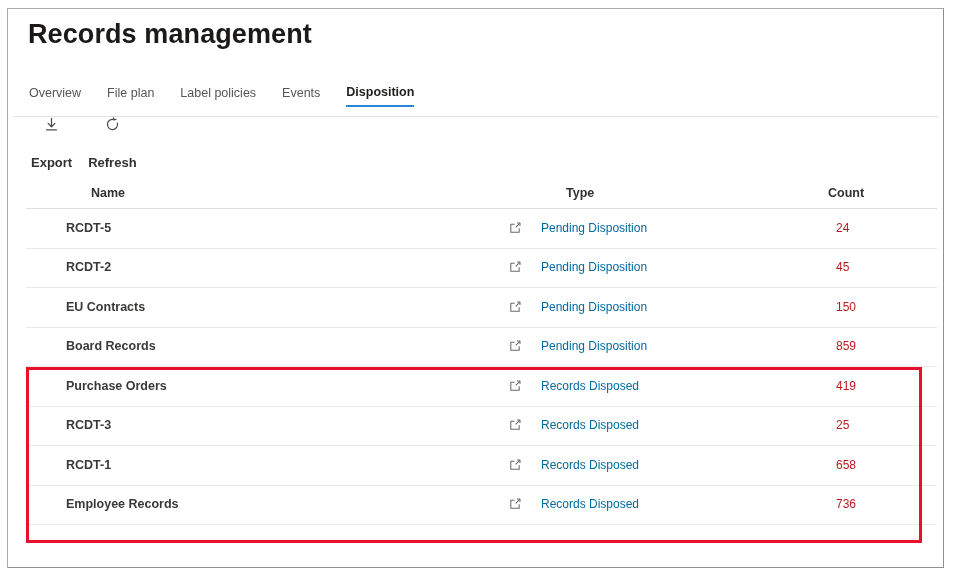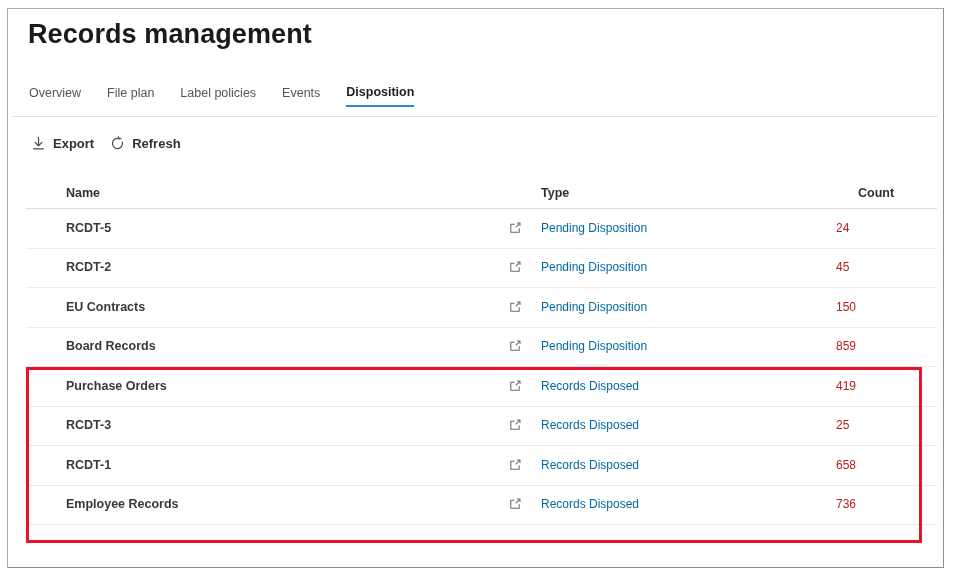--- a/index.html
+++ b/index.html
@@ -8,27 +8,27 @@
   .frame{position:absolute;left:7px;top:8px;width:937px;height:560px;background:#fff;
          border:1px solid #ababab;border-right-color:#8f8f8f;border-bottom-color:#8f8f8f;box-sizing:border-box;}
   .page-title{position:absolute;left:20px;top:10px;font-size:27px;font-weight:700;color:#1b1a19;letter-spacing:.1px;}
   
   .tabs{position:absolute;left:21px;top:76px;display:flex;gap:26px;align-items:center;}
   .tab{font-size:12.5px;color:#575553;padding-bottom:6px;cursor:pointer;white-space:nowrap;}
   .tab.active{color:#201f1e;font-weight:700;border-bottom:2.5px solid #2b88d8;}
   .tabs-divider{position:absolute;left:5px;right:5px;top:107px;height:1px;background:#e3e1df;}
   
   .toolbar{position:absolute;left:23px;top:125px;height:18px;display:flex;gap:16px;align-items:center;}
-  .tool-btn{display:flex;align-items:center;gap:7px;cursor:pointer;}
+  .tool-btn{display:flex;align-items:center;gap:23px;cursor:pointer;flex-direction:column;}
   .tool-btn span.lbl{font-size:13px;color:#323130;font-weight:600;}
   .tool-btn svg{display:block;}
   
   .thead{position:absolute;left:18px;right:6px;top:168px;height:31px;border-bottom:1px solid #dfdedd;}
-  .thead .h{position:absolute;top:50%;transform:translateY(-50%);font-size:12.5px;font-weight:700;color:#323130;}
-  .h-name{left:40px;} .h-type{left:515px;} .h-count{left:832px;}
+  .thead .h{position:absolute;top:50%;transform:translateY(-50%);font-size:12.5px;font-weight:700;color:#323130;margin-left:25px;}
+  .h-name{left:40px;} .h-type{left:515px;} .h-count{left:777px;}
   .rows{position:absolute;left:18px;right:6px;top:199px;height:317px;}
   .row{position:absolute;left:0;right:0;height:39.5px;border-bottom:1px solid #eceae8;cursor:pointer;}
   .row .c{position:absolute;top:50%;transform:translateY(-50%);}
   .c-name{left:40px;font-size:12.5px;font-weight:700;color:#3a3938;}
   .c-icon{left:482px;width:14px;height:14px;}
   .c-type{left:515px;font-size:12px;color:#0369a1;}
   .c-count{left:810px;font-size:12px;color:#b91c1c;}
   
   .annotation{position:absolute;left:18px;top:358px;width:896px;height:176px;
               border:3px solid #e8112d;box-sizing:border-box;pointer-events:none;z-index:5;}

